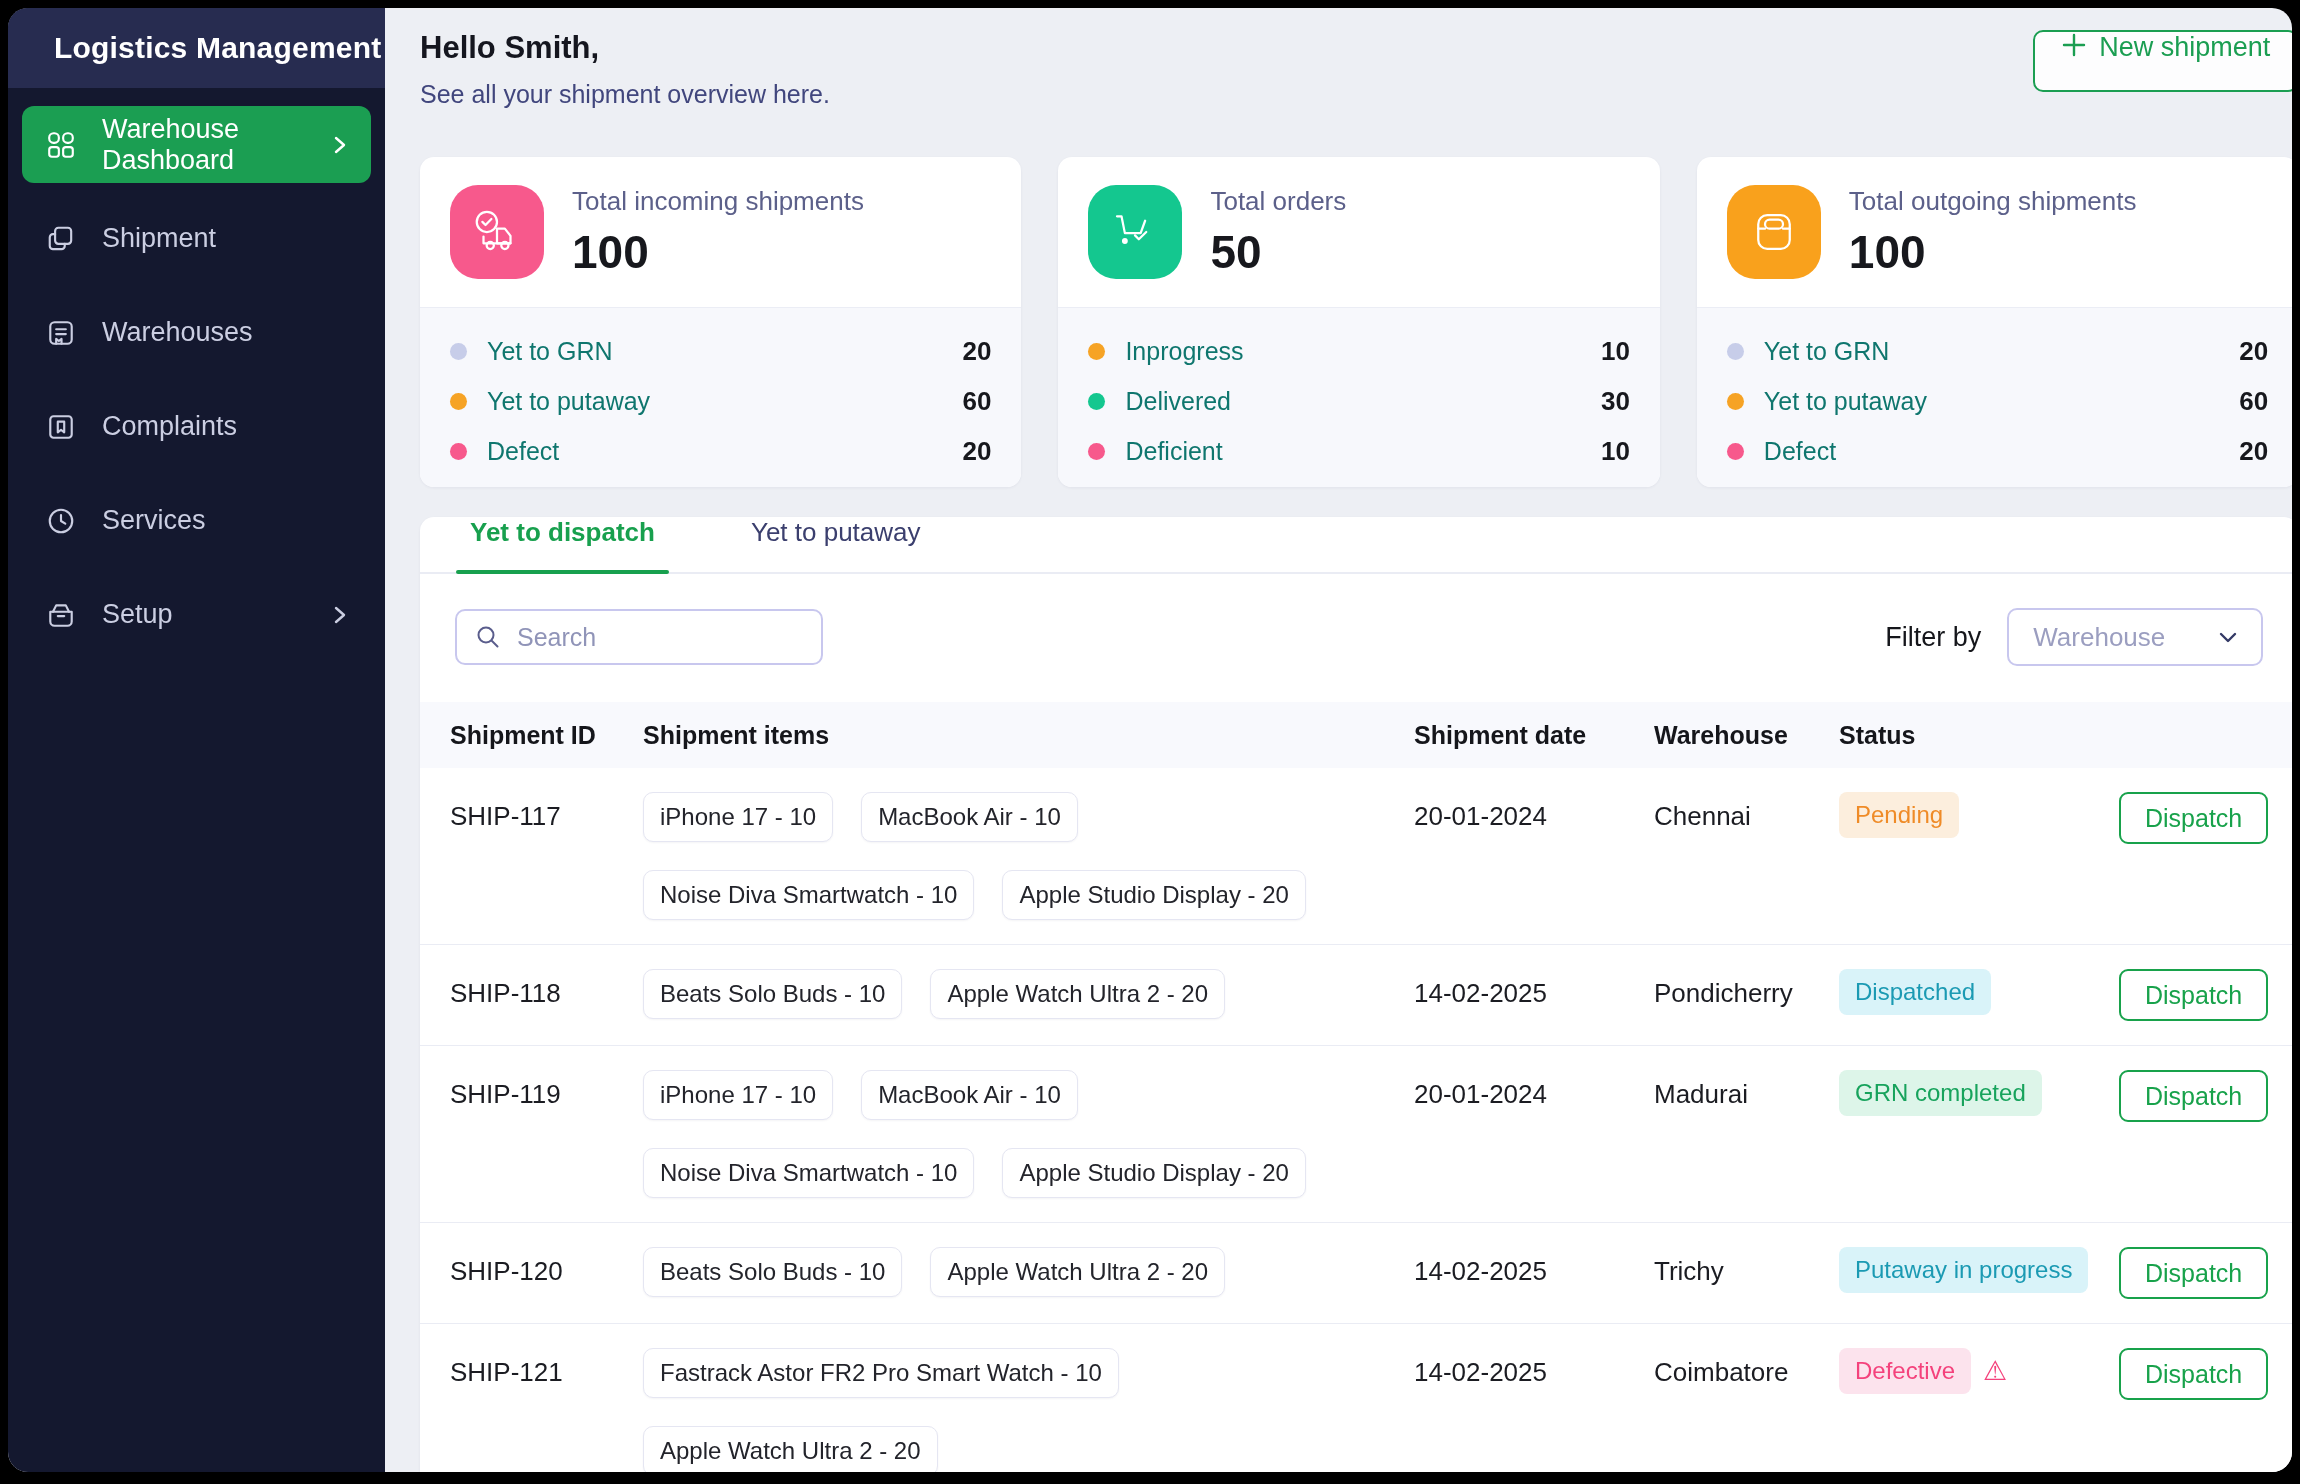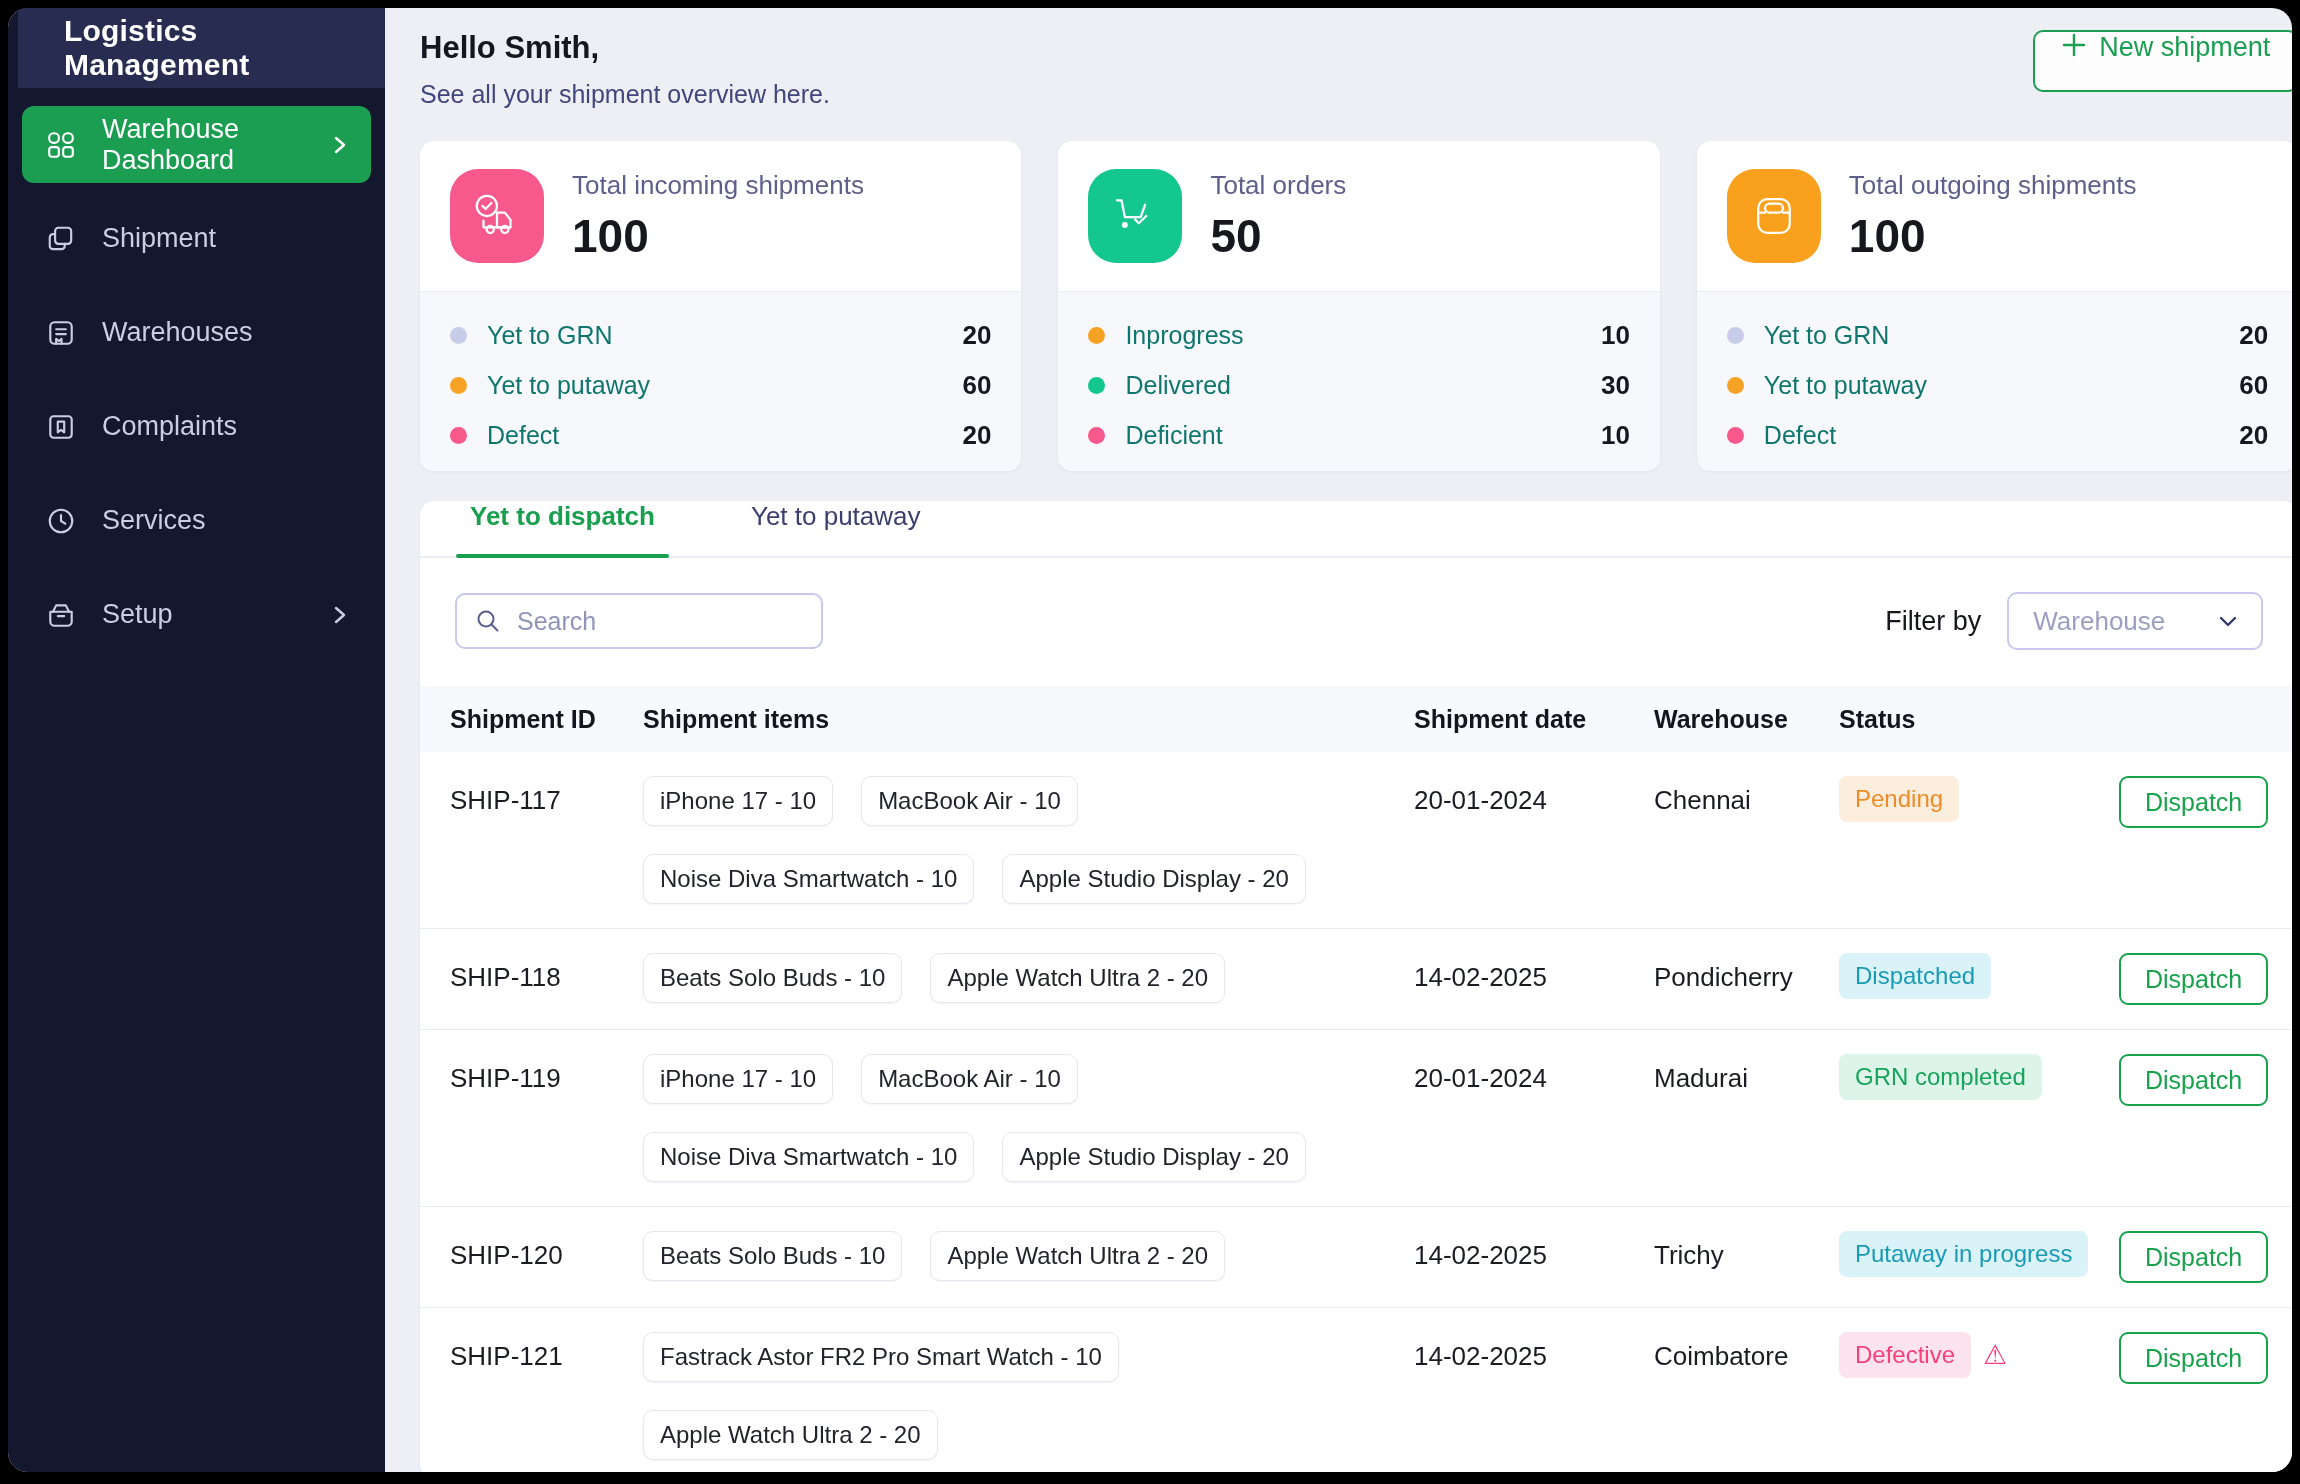--- a/index.html
+++ b/index.html
@@ -4,41 +4,41 @@
 <style>
   html,body{margin:0;padding:0;background:#000;}
   body{width:2300px;height:1484px;position:relative;font-family:"Liberation Sans",sans-serif;
        -webkit-font-smoothing:antialiased;}
   .app{position:absolute;left:8px;top:8px;width:2284px;height:1464px;border-radius:20px;
        overflow:hidden;display:flex;background:#EDEFF4;}
 
   
   .sidebar{width:377px;flex:0 0 377px;background:#14182F;display:flex;flex-direction:column;}
   .sidebar-header{height:80px;background:#272C50;color:#FFFFFF;font-size:30px;font-weight:bold;
-       display:flex;align-items:center;padding-left:46px;letter-spacing:.2px;margin-left:10px;}
+       display:flex;align-items:center;padding-left:46px;letter-spacing:.2px;}
   .menu{padding:18px 14px;display:flex;flex-direction:column;gap:17px;}
   .menu-item{display:flex;align-items:center;gap:26px;height:77px;border-radius:12px;
        color:#CBCEE2;font-size:27px;padding:0 20px 0 24px;cursor:pointer;position:relative;}
   .menu-item .mi-icon{width:30px;height:30px;flex:0 0 30px;display:flex;align-items:center;justify-content:center;}
   .menu-item svg{stroke:#CBCEE2;}
   .menu-item.active{background:#1B9E52;color:#FFFFFF;}
   .menu-item.active svg{stroke:#FFFFFF;}
   .menu-item .chev{margin-left:auto;display:flex;align-items:center;}
 
   
   .main{flex:1;display:flex;flex-direction:column;padding:0 12px 0 35px;box-sizing:border-box;}
   .topbar{display:flex;justify-content:space-between;align-items:flex-start;padding-top:22px;}
   .greeting{margin:0;font-size:31px;font-weight:bold;color:#15161F;}
   .subtitle{margin:14px 0 0 0;font-size:25px;color:#41467D;}
   .btn-new{display:flex;align-items:flex-start;gap:12px;background:#FDFDFE;border:2px solid #1B9E52;
        color:#1B9E52;font-size:27px;border-radius:10px;padding:0 26px;height:62px;cursor:pointer;
        font-family:inherit;}
 
   
-  .cards{display:flex;gap:37px;margin-top:32px;}
+  .cards{display:flex;gap:37px;margin-top:48px;}
   .card{flex:1;background:#FFFFFF;border-radius:14px;height:330px;box-shadow:0 1px 3px rgba(30,35,80,.06);
        display:flex;flex-direction:column;overflow:hidden;}
   .card-top{display:flex;align-items:center;gap:28px;padding:28px 30px;flex:1;}
   .card-ico{width:94px;height:94px;border-radius:28px;display:flex;align-items:center;justify-content:center;}
   .card-title{font-size:26px;color:#5C608A;}
   .card-value{font-size:46px;font-weight:bold;color:#17181D;margin-top:8px;}
   .card-break{background:#F7F8FC;border-top:1px solid #EBEDF5;padding:18px 30px 20px 30px;}
   .break-row{display:flex;align-items:center;height:50px;}
   .break-dot{width:17px;height:17px;border-radius:50%;margin-right:20px;flex:0 0 17px;}
   .break-label{font-size:25px;color:#0f766e;}

